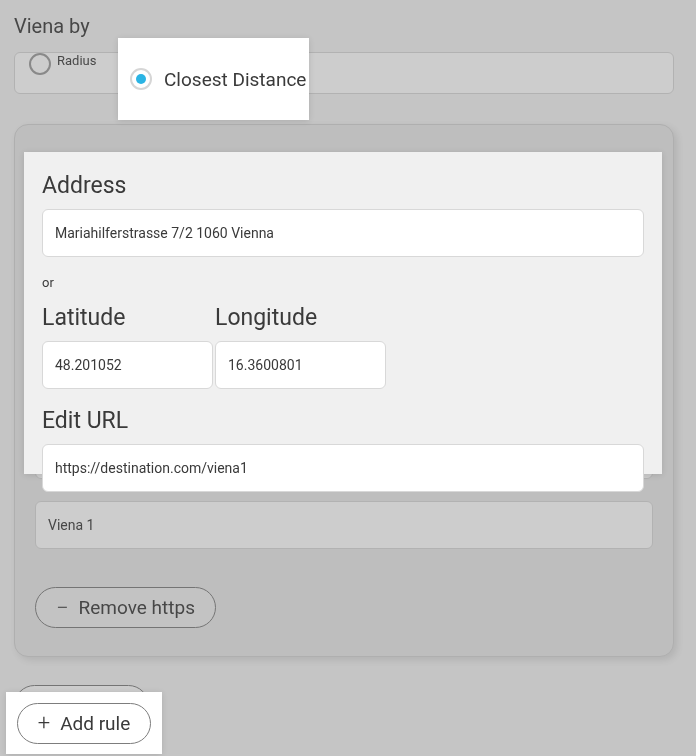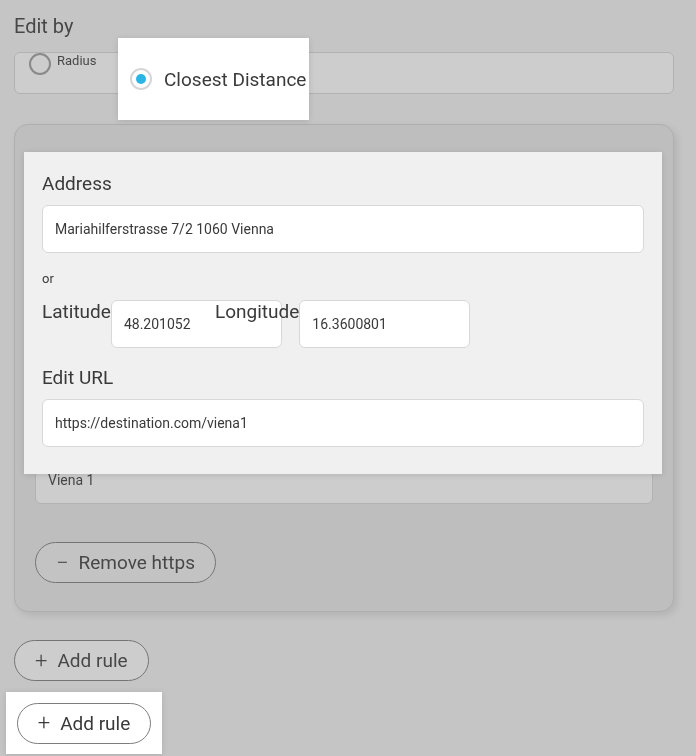--- a/index.html
+++ b/index.html
@@ -59,21 +59,21 @@
   .rule-card {
     margin-top: 30px;
     width: 660px;
     background: #e9e9e9;
     border: 1px solid #d3d3d3;
     border-radius: 14px;
     padding: 24px 20px 28px 20px;
     box-shadow: 3px 3px 8px rgba(0,0,0,0.12);
   }
   .field-label {
-    font-size: 19px;
+    font-size: 23px;
     color: #3a3a3a;
     margin-bottom: 10px;
     font-weight: 400;
   }
   .text-input {
     width: 100%;
     height: 48px;
     border: 1px solid #d8d8d8;
     border-radius: 6px;
     background: #fff;
@@ -87,21 +87,21 @@
     color: #3a3a3a;
     margin: 20px 0 16px 0;
   }
   .latlon-row {
     display: flex;
     gap: 18px;
     margin-bottom: 22px;
   }
   .latlon-col {
     display: flex;
-    flex-direction: row;
+    flex-direction: column;
     width: 155px;
   }
   .latlon-col .text-input {
     width: 171px;
   }
   .group { margin-bottom: 22px; }
   .desc-group { margin-bottom: 38px; }
 
   .pill-btn {
     display: inline-flex;
@@ -175,21 +175,21 @@
     height: 62px;
     display: flex;
     align-items: center;
     justify-content: center;
   }
 </style>
 </head>
 <body>
 
 <div class="page">
-  <div class="section-title">Edit by</div>
+  <div class="section-title">Viena by</div>
 
   <div class="radio-row">
     <label class="radio-option">
       <span class="radio-circle"></span>
       <span>Radius</span>
     </label>
     <label class="radio-option">
       <span class="radio-circle selected">
           <span class="dot"></span>
         </span>

